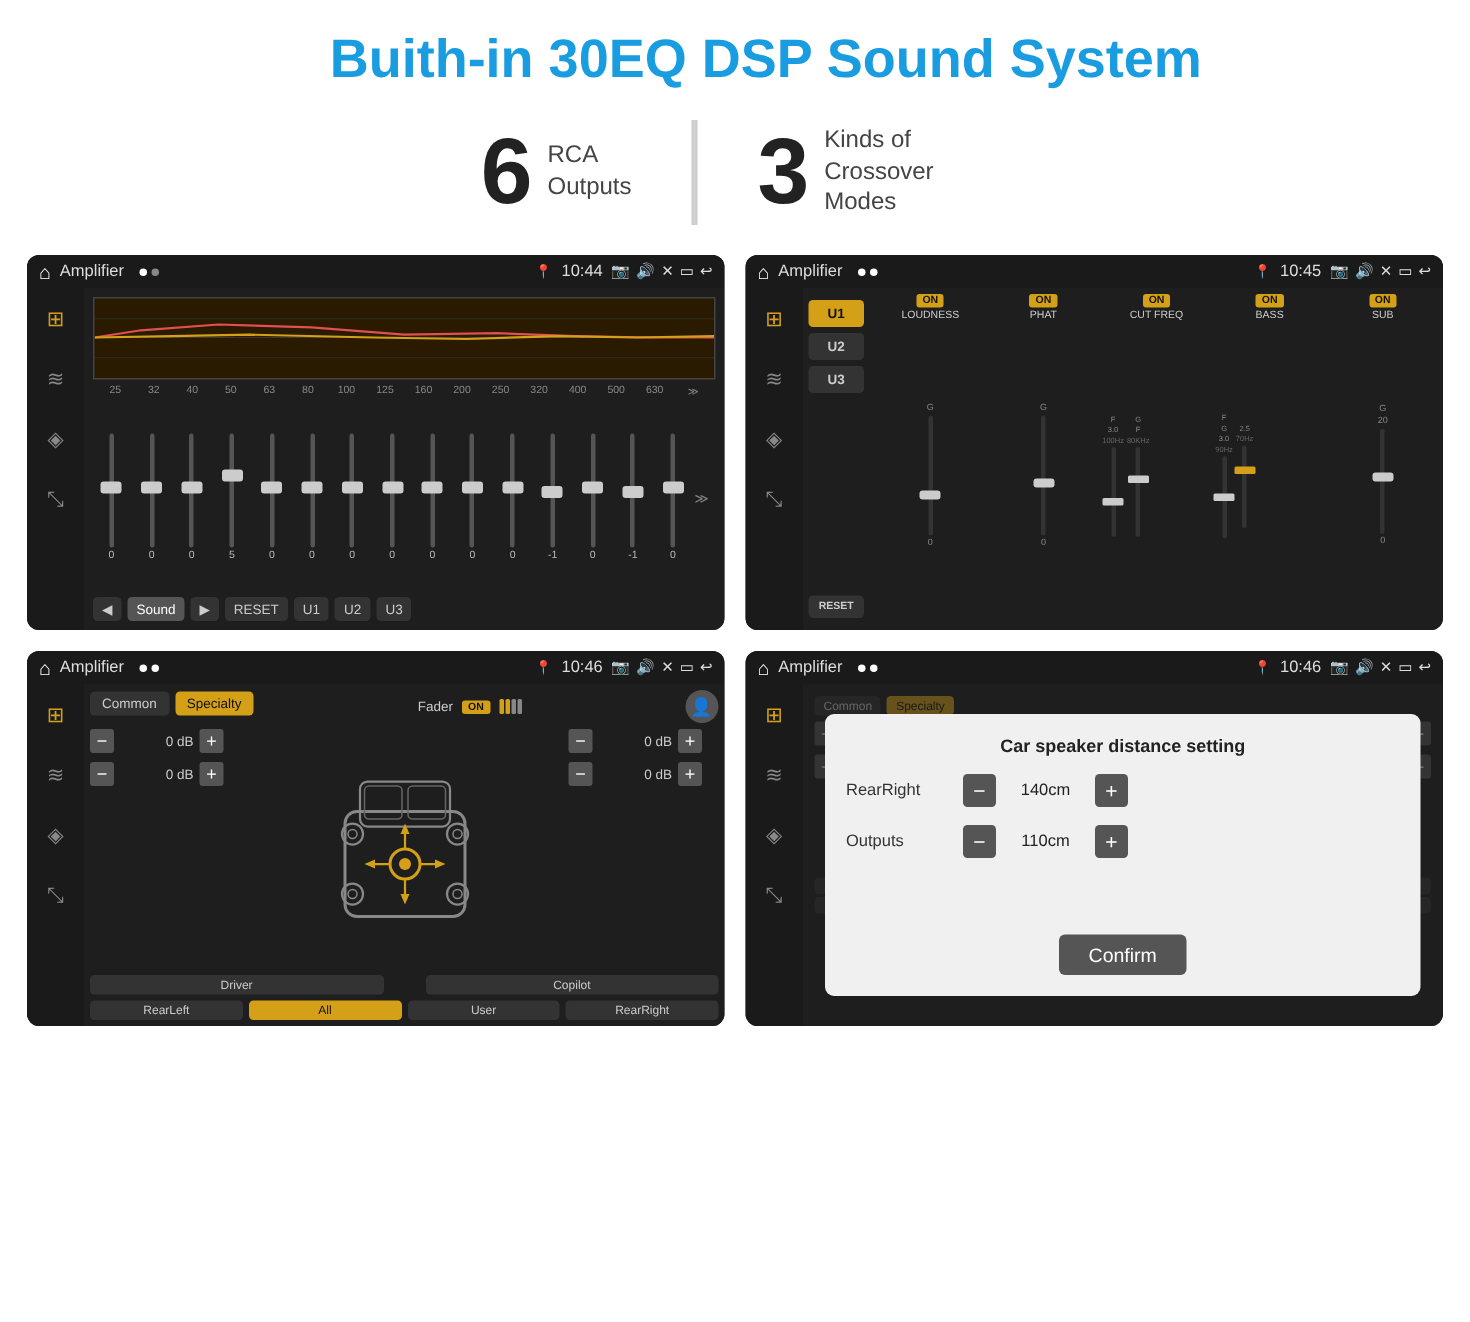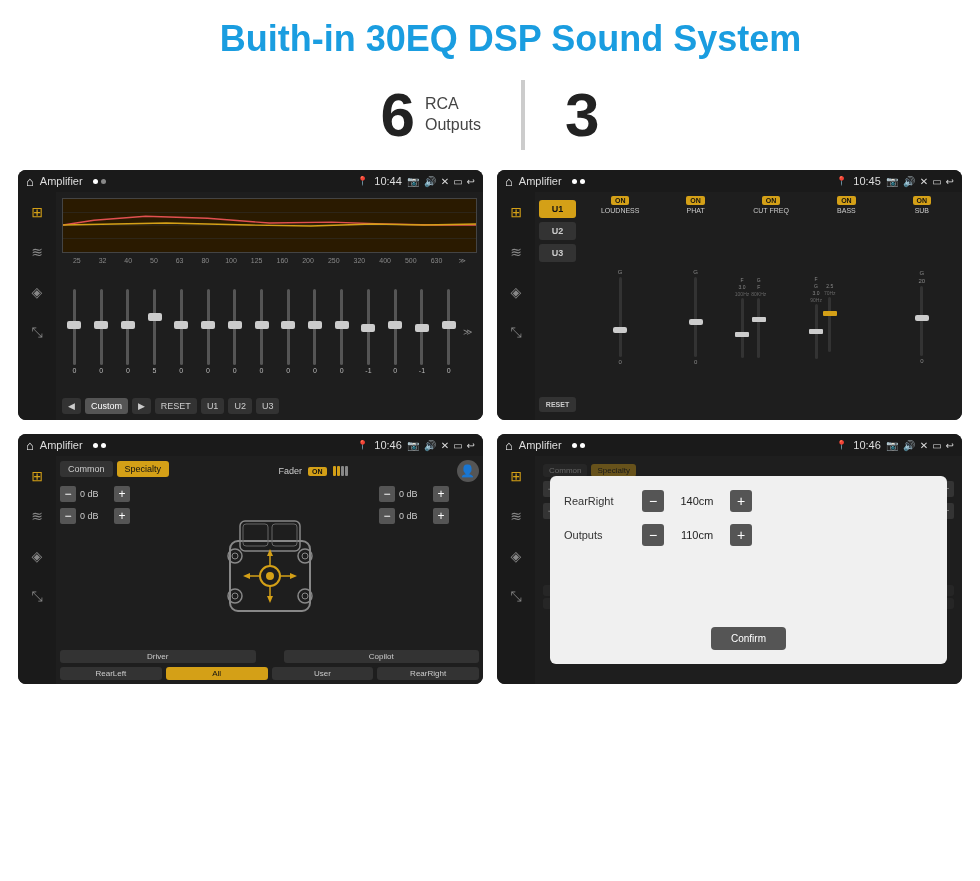--- a/index.html
+++ b/index.html
@@ -396,21 +396,22 @@
       cursor: pointer;
       display: flex;
       align-items: center;
       justify-content: center;
     }
 
     .db-val {
       color: #ccc;
       font-size: 9px;
       min-width: 30px;
-      text-align: left;
+      text-align: right;
+      margin-left: 19px;
     }
 
     .car-diagram {
       flex: 1;
       position: relative;
       display: flex;
       align-items: center;
       justify-content: center;
     }
 
@@ -521,21 +522,21 @@
       color: #222;
       min-width: 50px;
       text-align: center;
     }
 
     .dialog-confirm {
       background: #555;
       color: #fff;
       border: none;
       border-radius: 4px;
-      font-size: 10px;
+      font-size: 13px;
       padding: 6px 20px;
       cursor: pointer;
       align-self: center;
       margin-top: auto;
     }
 
     .dlg-bg-content {
       opacity: 0.4;
     }
 
@@ -559,20 +560,21 @@
 
 <div class="stats-row">
   <div class="stat-item">
     <span class="stat-number">6</span>
     <span class="stat-label">RCA<br>Outputs</span>
   </div>
   <div class="stat-divider"></div>
   <div class="stat-divider"></div>
   <div class="stat-item">
     <span class="stat-number">3</span>
+    <span class="stat-label">Kinds of<br>Crossover Modes</span>
   </div>
 </div>
 
 <div class="screens-grid">
 
   <div class="screen-card">
     <div class="status-bar">
       <span class="home-icon">⌂</span>
       <span class="title">Amplifier</span>
       <div class="dots">
@@ -718,21 +720,21 @@
           <div class="slider-col">
             <div class="v-slider-track">
                 <div class="v-slider-thumb" style="bottom:48%"></div>
               </div>
             <span class="slider-val">0</span>
           </div>
           <div style="width:14px;color:#888;font-size:9px;display:flex;align-items:center">≫</div>
         </div>
         <div class="eq-bottom">
           <button class="eq-btn">◀</button>
-          <button class="eq-btn active">Custom</button>
+          <button class="eq-btn active">Sound</button>
           <button class="eq-btn">▶</button>
           <button class="eq-btn">RESET</button>
           <button class="eq-btn">U1</button>
           <button class="eq-btn">U2</button>
           <button class="eq-btn">U3</button>
         </div>
       </div>
     </div>
   </div>
 
@@ -1062,20 +1064,21 @@
           </div>
           <div style="display:flex;gap:4px;margin-top:2px">
             <button class="spk-footer-btn" style="font-size:7px">RearLeft</button>
             <button class="spk-footer-btn active" style="font-size:7px">All</button>
             <button class="spk-footer-btn" style="font-size:7px">User</button>
             <button class="spk-footer-btn" style="font-size:7px">RearRight</button>
           </div>
         </div>
 
         <div class="dialog-overlay">
+          <div class="dialog-title">Car speaker distance setting</div>
 
           <div class="dialog-row">
             <span class="dialog-row-label">RearRight</span>
             <button class="dialog-minus">−</button>
             <span class="dialog-val">140cm</span>
             <button class="dialog-plus">+</button>
           </div>
 
           <div class="dialog-row">
             <span class="dialog-row-label">Outputs</span>

